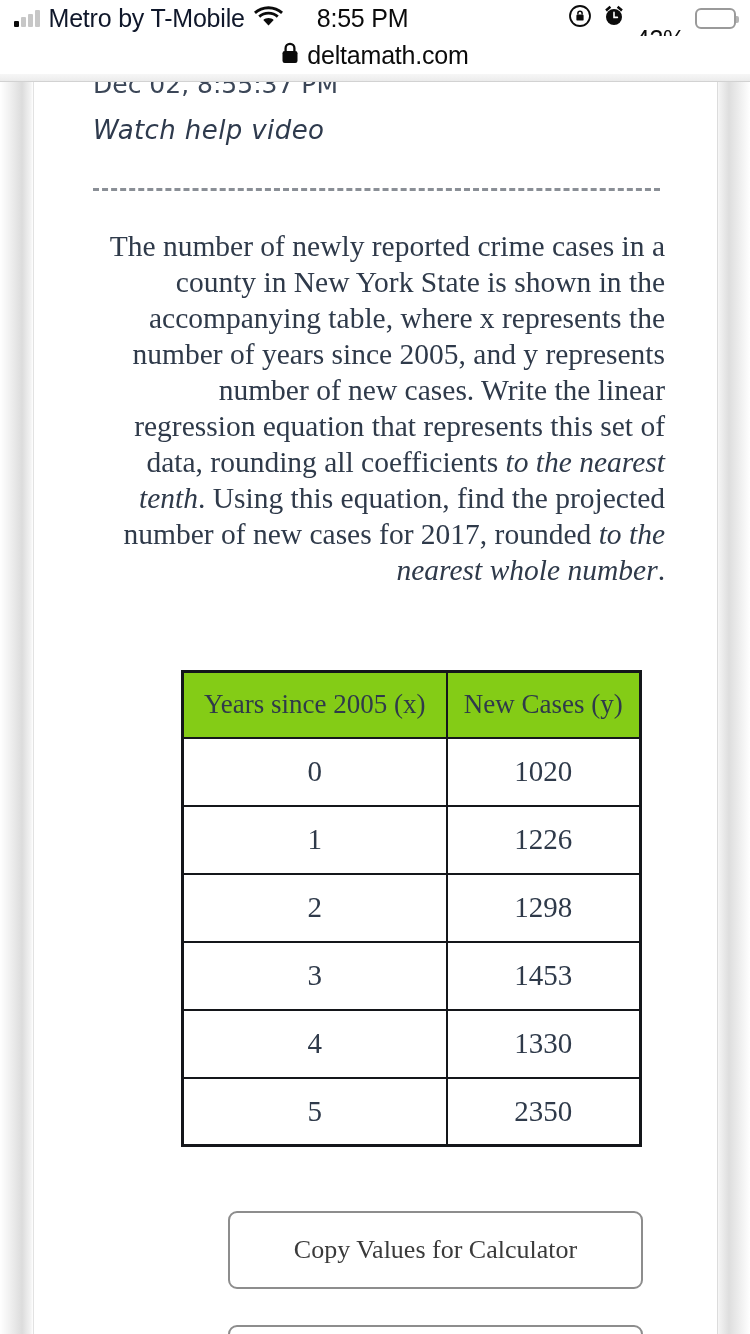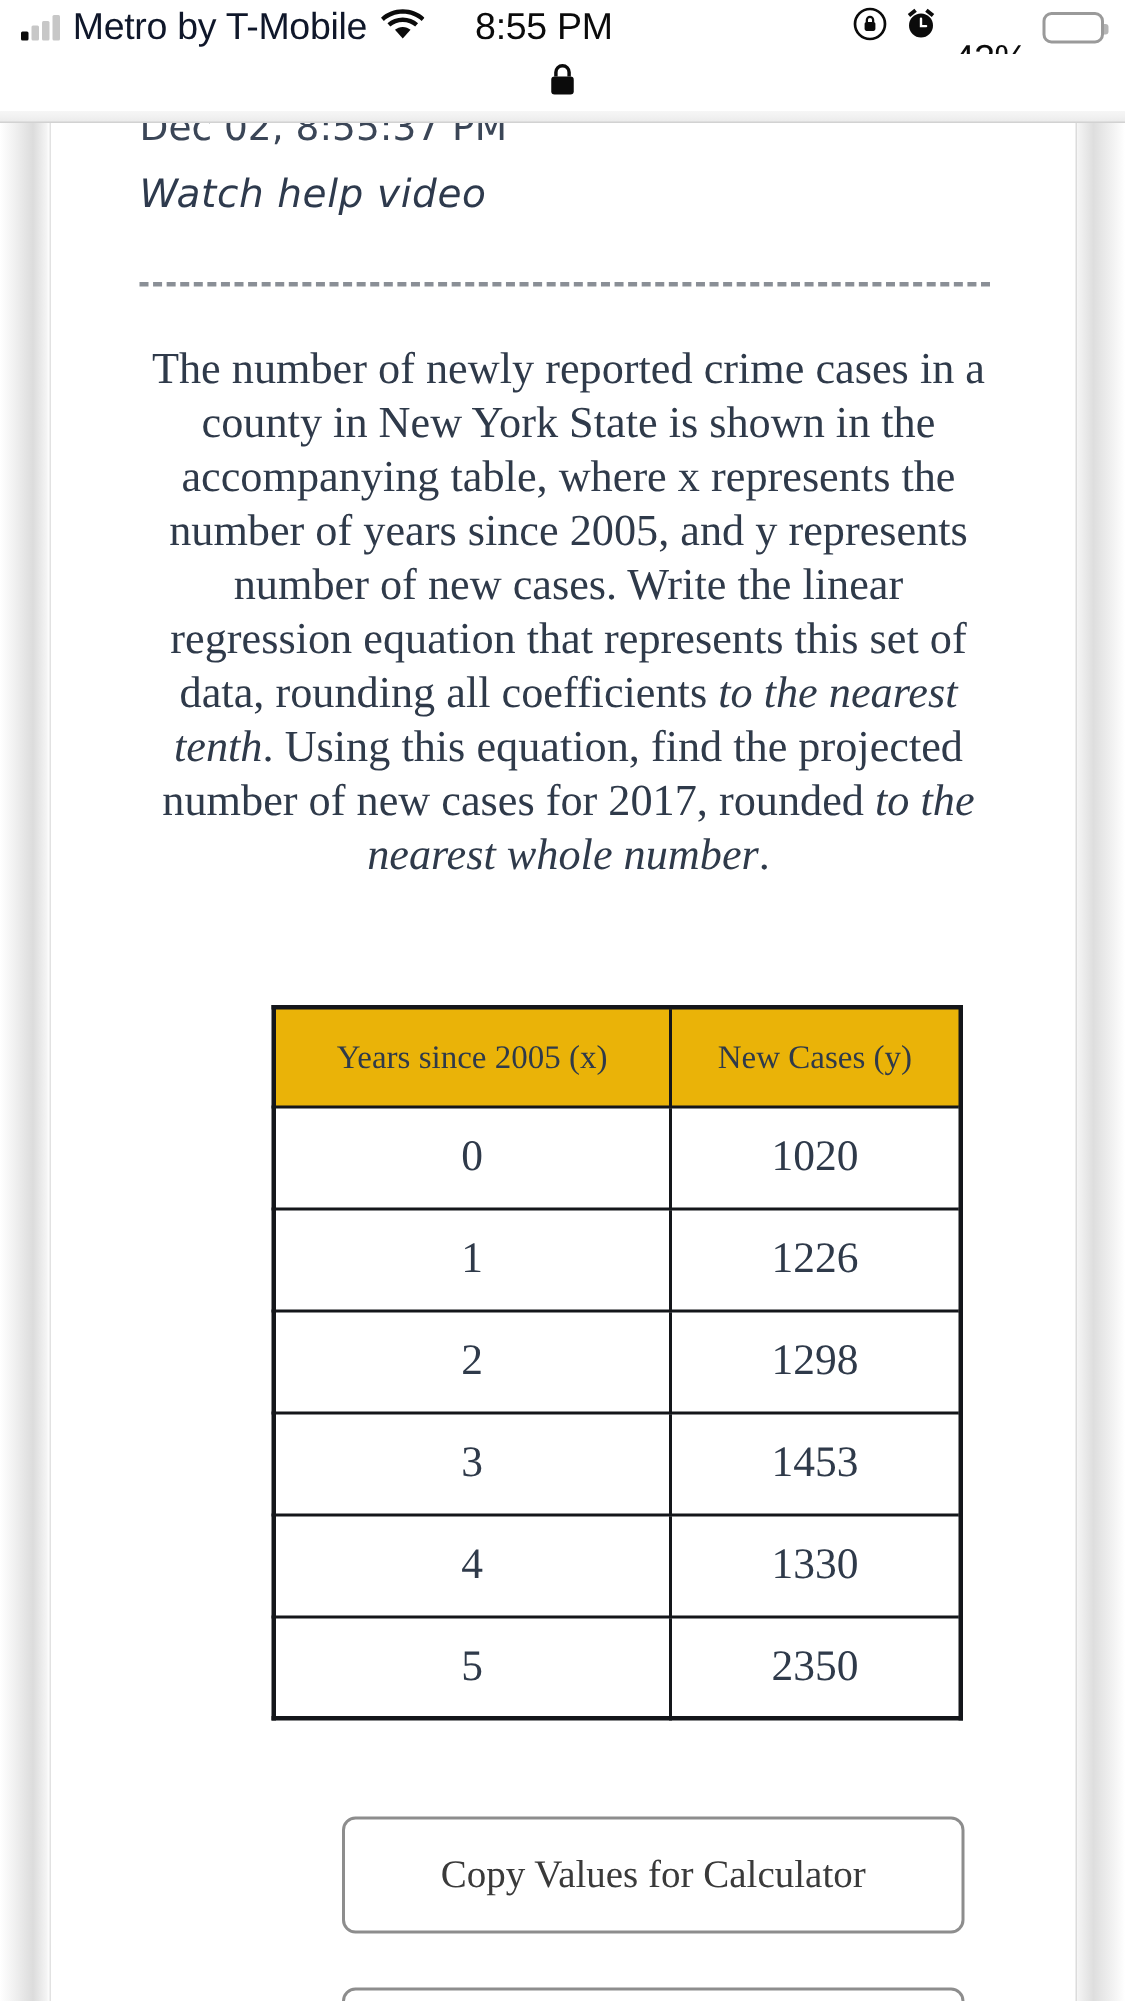--- a/index.html
+++ b/index.html
@@ -202,21 +202,21 @@
 
   .prompt {
     position: absolute;
     top: 146px;
     left: 0;
     width: 572px;
     font-family: "Liberation Serif", "DejaVu Serif", serif;
     font-size: 29.5px;
     line-height: 36px;
     color: #2f3a4a;
-    text-align: center;
+    text-align: right;
   }
   .prompt em { font-style: italic; }
 
   
   .data-table {
     position: absolute;
     top: 588px;
     left: 88px;
     width: 458px;
     border-collapse: collapse;
@@ -225,22 +225,22 @@
   }
   .data-table th,
   .data-table td {
     border: 2px solid #14161a;
     font-family: "Liberation Serif", "DejaVu Serif", serif;
     color: #2f3a4a;
     text-align: center;
     font-weight: 400;
   }
   .data-table th {
-    background: #eab308;
-    font-size: 22px;
+    background: #84cc16;
+    font-size: 27px;
     height: 66px;
     padding: 0 6px;
     font-family: Liberation Serif, serif;
   }
   .data-table td {
     background: #ffffff;
     font-size: 29px;
     height: 68px;
   }
   .data-table col.c1 { width: 264px; }
@@ -316,20 +316,21 @@
     </div>
   </div>
 
   <div class="url-bar">
     <span>
       <svg width="18" height="22" viewBox="0 0 18 22" aria-hidden="true">
         <rect x="1.5" y="9" width="15" height="12" rx="2.2" fill="#0b0b0b"></rect>
         <path d="M4.6 9V6.2a4.4 4.4 0 0 1 8.8 0V9" fill="none" stroke="#0b0b0b" stroke-width="2.3"></path>
       </svg>
     </span>
+    <span class="url-text">deltamath.com</span>
   </div>
 
   <div class="chrome-shade"></div>
   <div class="chrome-line"></div>
 
   <div class="page-bg">
     <div class="card">
       <div class="content">
 
         <div class="timestamp">Dec 02, 8:55:37 PM</div>

